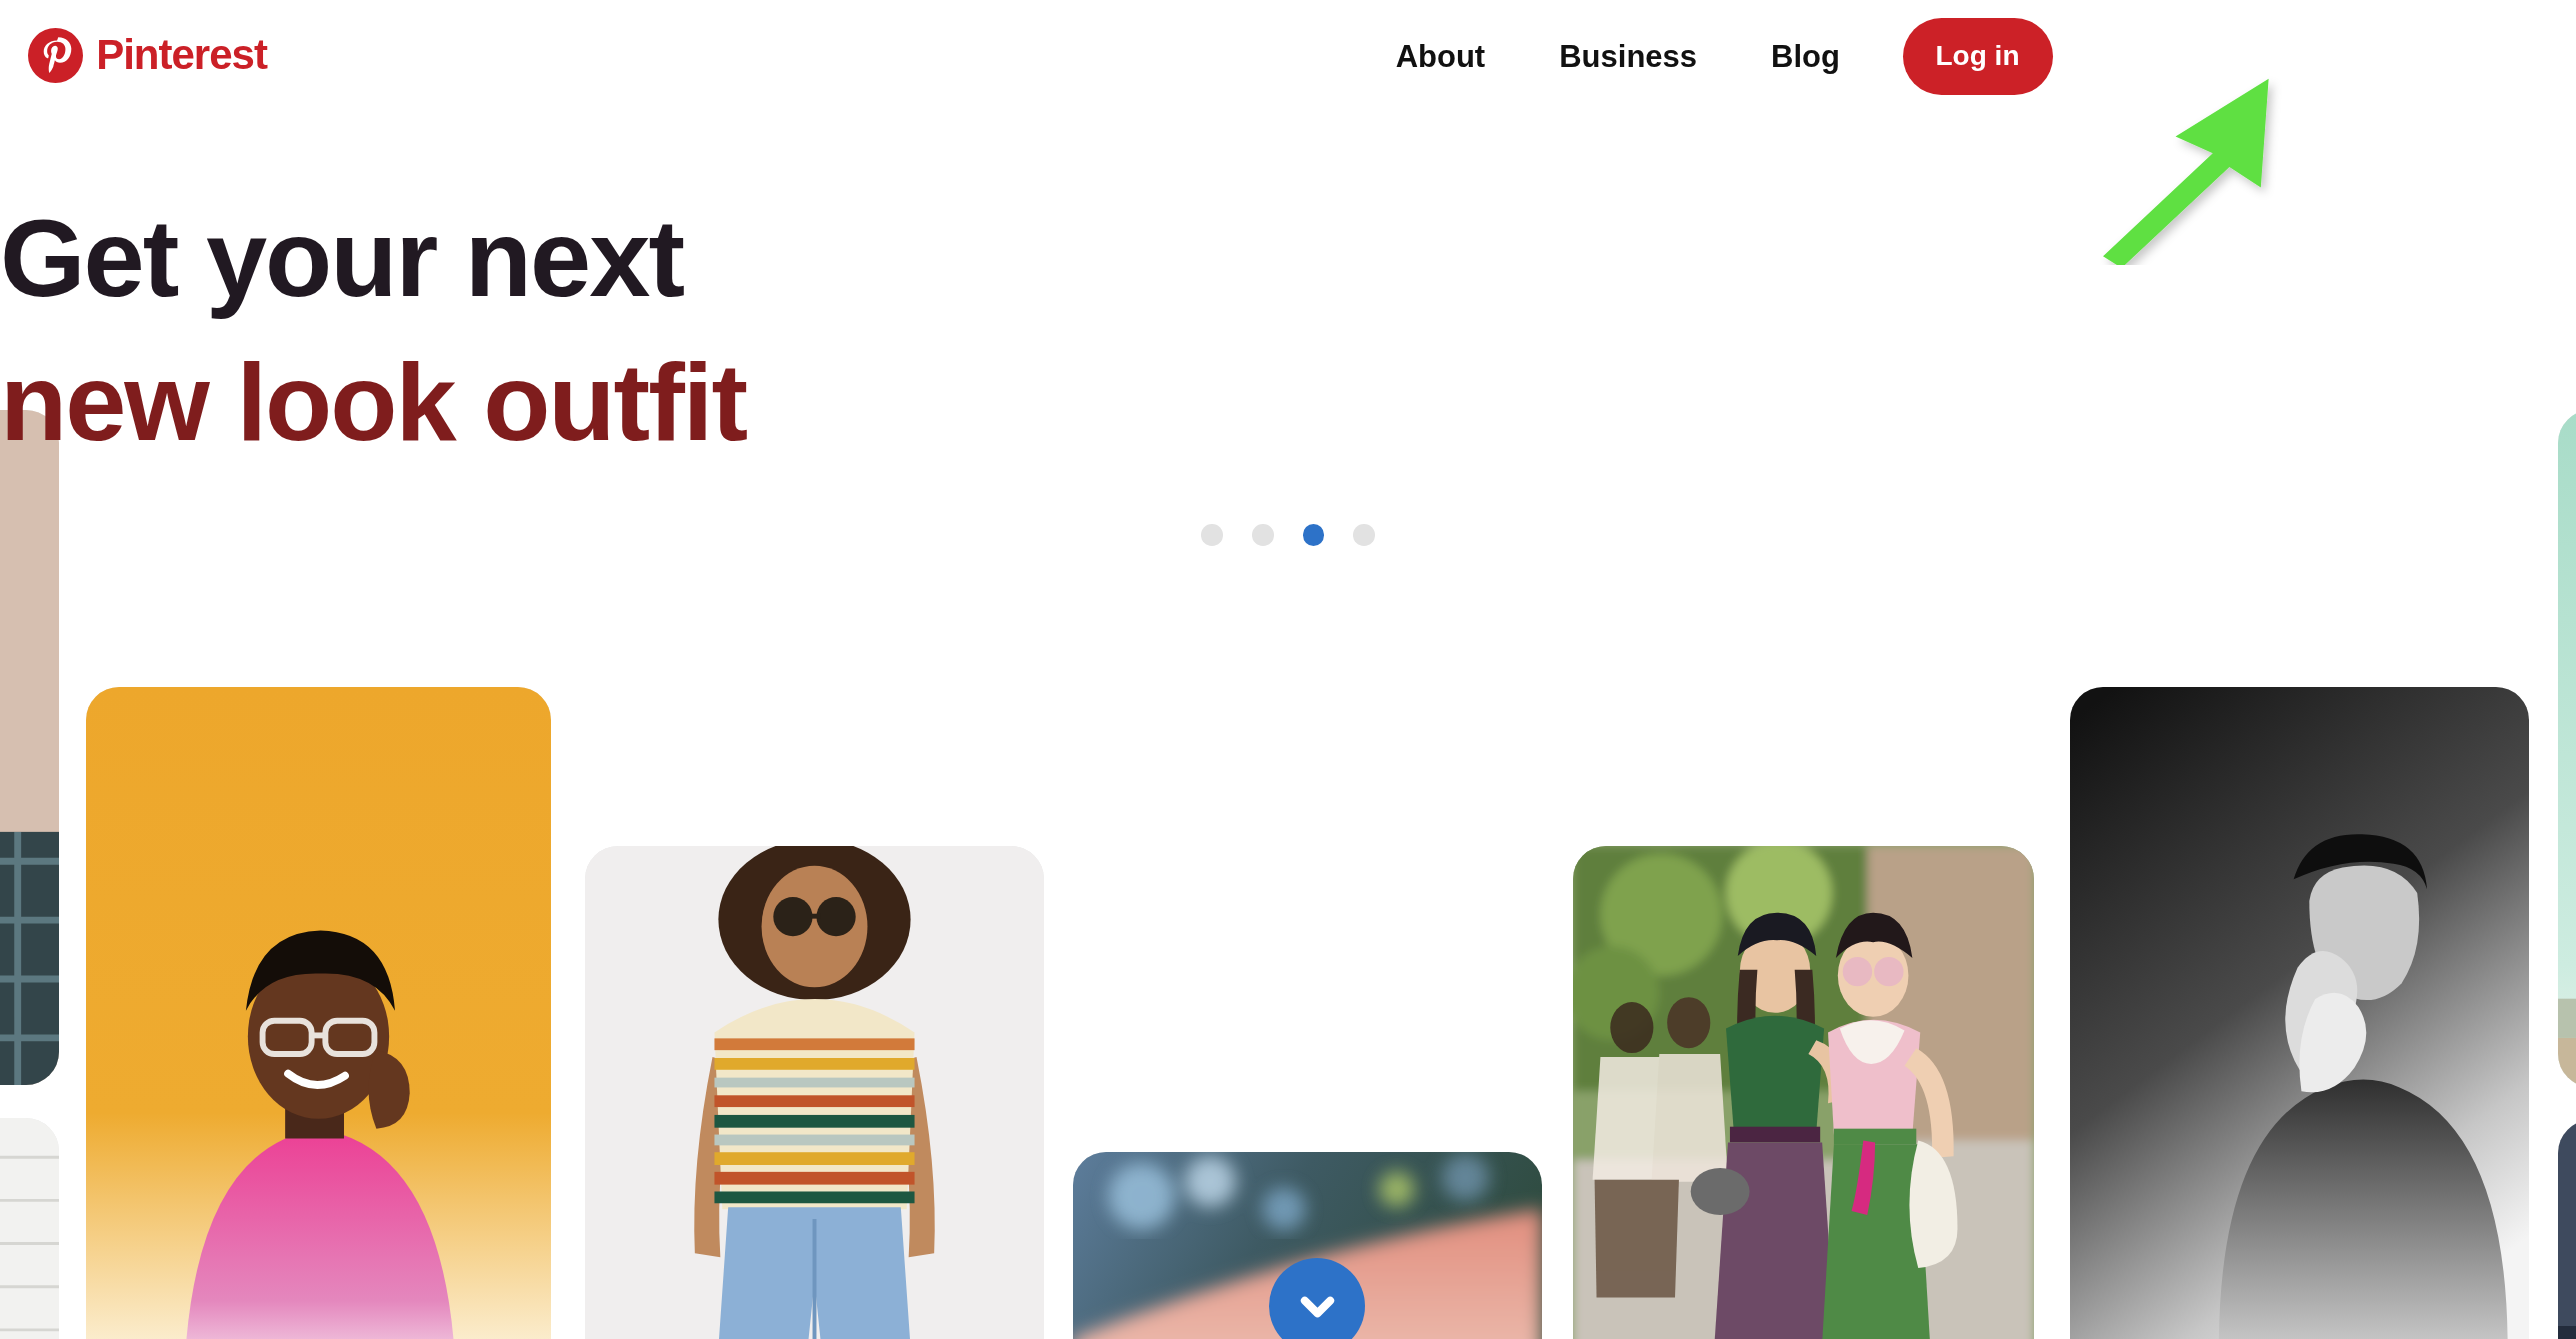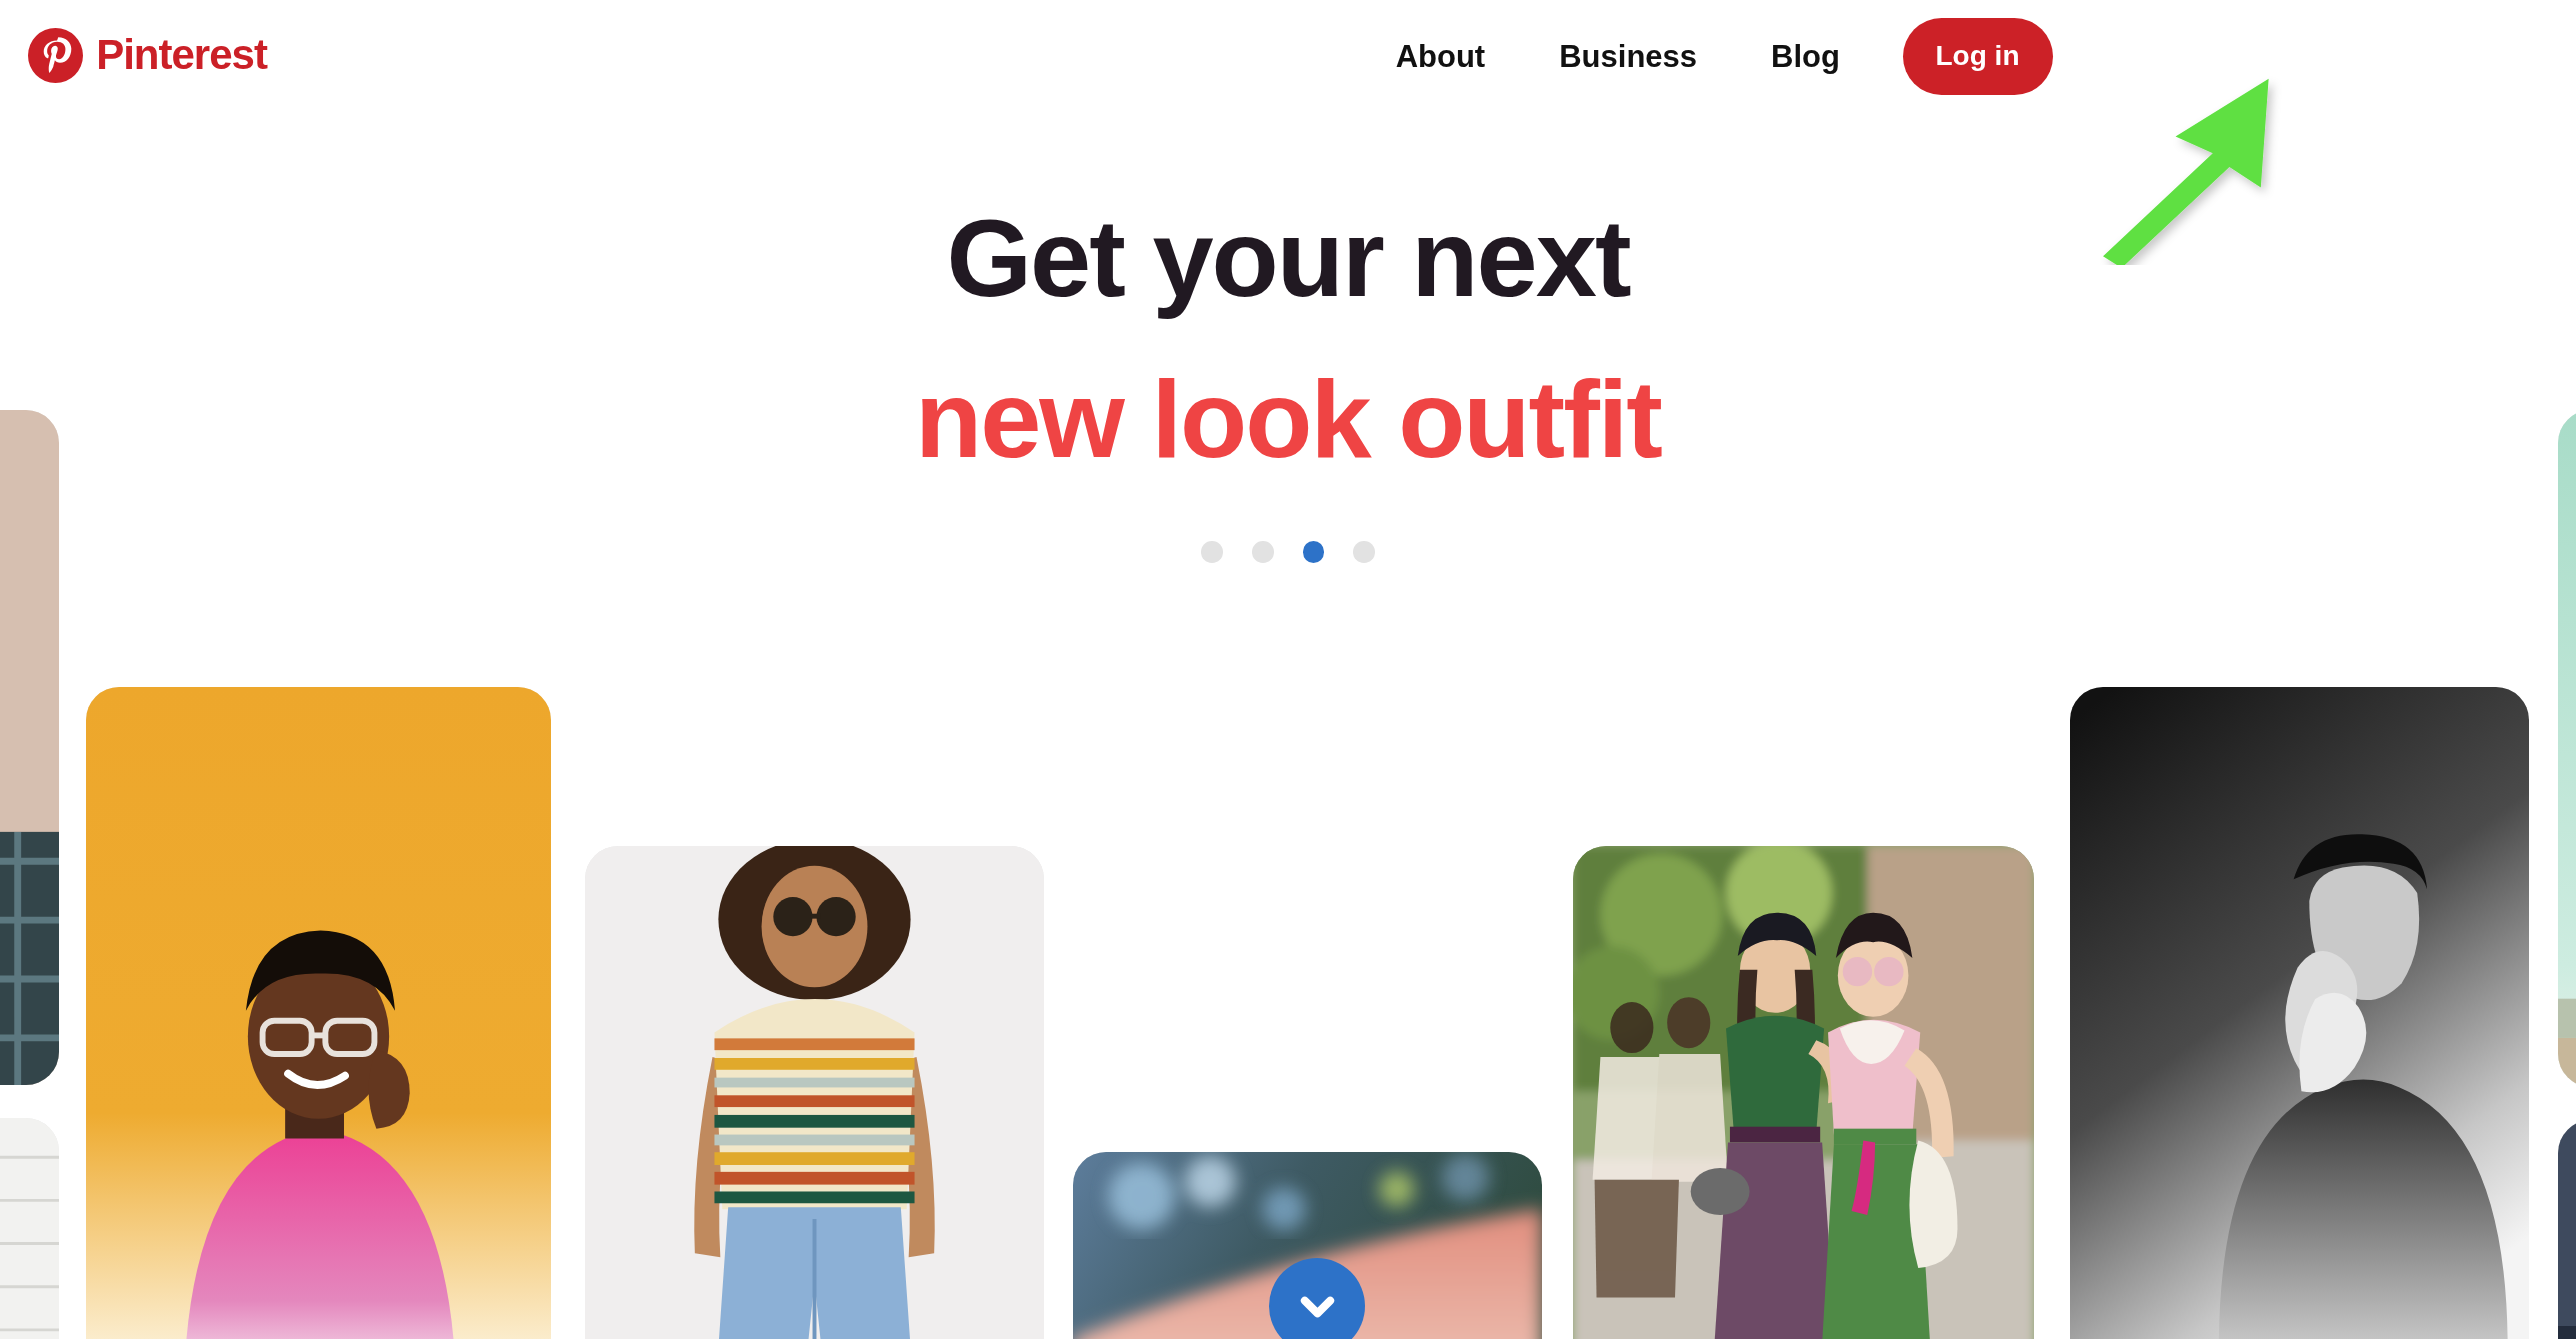--- a/index.html
+++ b/index.html
@@ -45,29 +45,29 @@
 
   
   .arrow-annotation {
     position:absolute; left:2094px; top:69px;
     width:265px; height:196px; z-index:60; pointer-events:none;
   }
 
   
   .hero {
     position:absolute; top:196px; left:0; width:2576px;
-    text-align:center; z-index:30;
+    text-align:left; z-index:30;
   }
   .hero-line1 {
     font-size:110px; font-weight:bold; color:#211922;
     letter-spacing:-2px; line-height:1.12;
   }
   .hero-line2 {
-    font-size:110px; font-weight:bold; color:#ef4444;
-    letter-spacing:-2px; line-height:1.12; margin-top:38px;
+    font-size:110px; font-weight:bold; color:#7f1d1d;
+    letter-spacing:-2px; line-height:1.12; margin-top:21px;
   }
   .dots {
     display:flex; justify-content:center; align-items:center;
     gap:29px; margin-top:61px;
   }
   .dot {
     width:21.6px; height:21.6px; border-radius:50%;
     background:#e2e2e2; cursor:pointer;
   }
   .dot.active { background:#2d72c8; }

